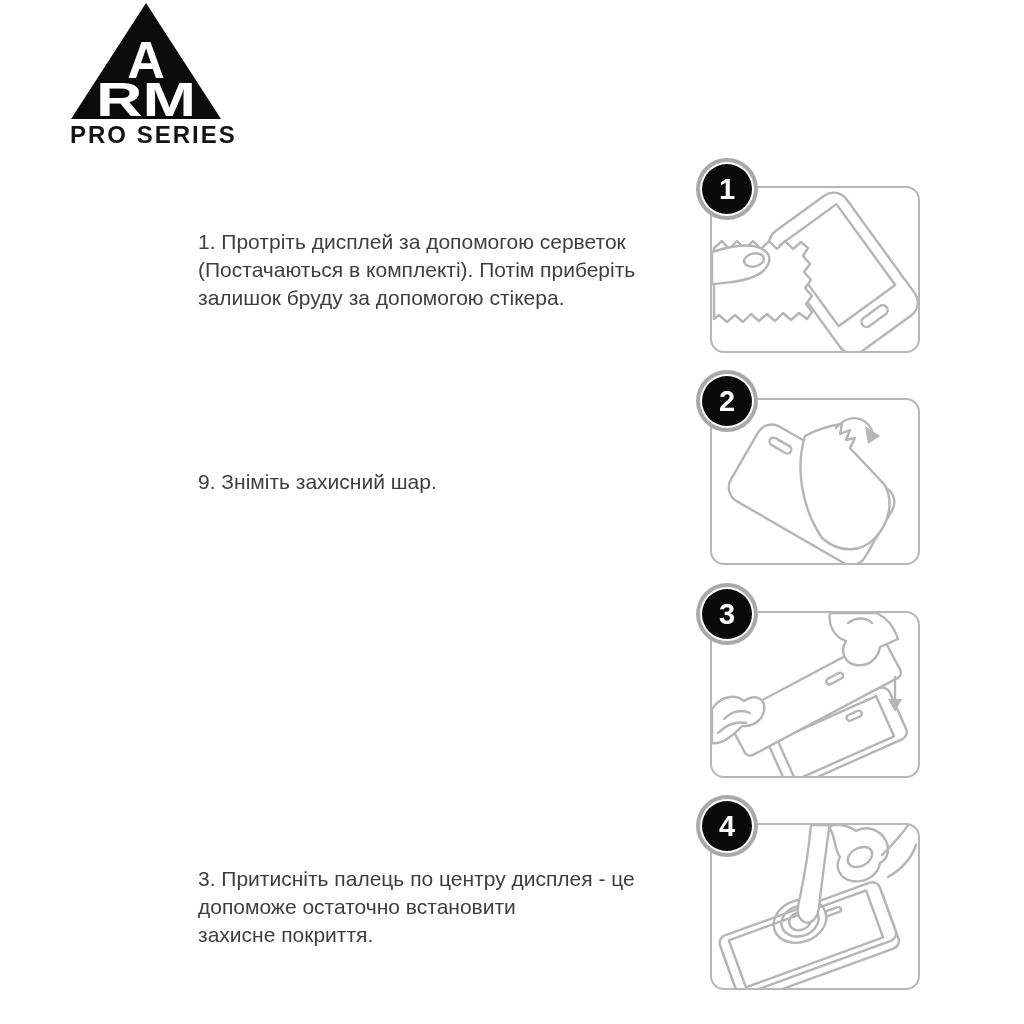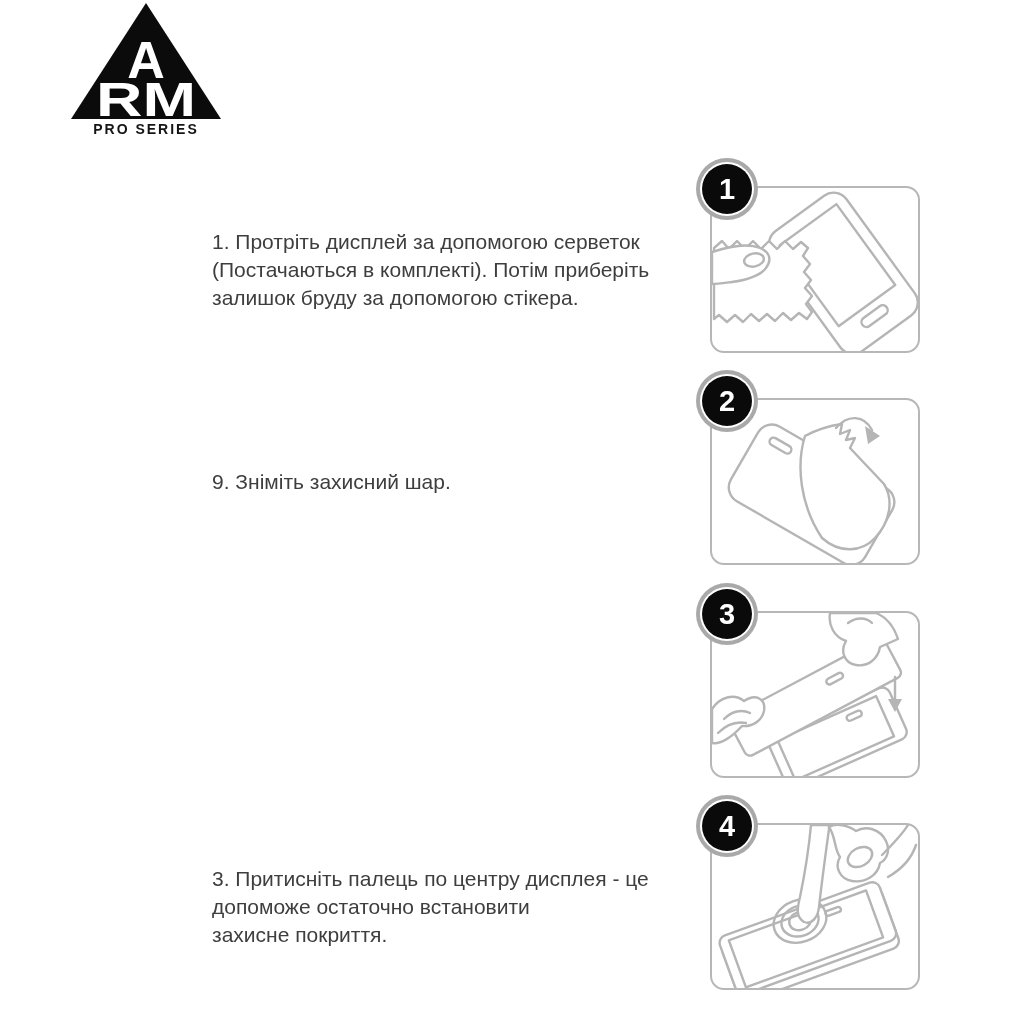--- a/index.html
+++ b/index.html
@@ -12,29 +12,29 @@
     --box_border:#b7b7b7;
     --paper:#ffffff;
   }
   html,body{margin:0;padding:0;background:#fff;}
   .page{position:relative;width:1024px;height:1024px;background:var(--paper);
         font-family:"Liberation Sans",sans-serif;overflow:hidden;}
 
   
   .logo{position:absolute;left:70px;top:2px;width:152px;text-align:center;}
   .logo svg{display:block;}
-  .logo-series{margin-top:1px;font-size:14px;font-weight:700;letter-spacing:2px;
+  .logo-series{margin-top:1px;font-size:24px;font-weight:700;letter-spacing:2px;
                color:var(--title);white-space:nowrap;}
 
   
   .page-title{position:absolute;left:253px;top:57px;font-size:37px;font-weight:800;
               letter-spacing:1px;color:var(--title);white-space:nowrap;}
 
   
-  .step-text{position:absolute;left:212px;width:492px;height:167px;
+  .step-text{position:absolute;left:198px;width:492px;height:167px;
              display:flex;align-items:center;}
   .step-text-inner{white-space:pre-line;font-size:21px;line-height:28px;color:var(--text);}
 
   .illu-box{position:absolute;left:710px;width:210px;height:167px;box-sizing:border-box;
             border:2px solid var(--box_border);border-radius:14px;background:var(--paper);}
   .illu-box svg{position:absolute;left:0;top:0;}
 
   .badge{position:absolute;left:702px;width:50px;height:50px;border-radius:50%;
          background:var(--badge_bg);color:var(--badge_text);
          display:flex;align-items:center;justify-content:center;

